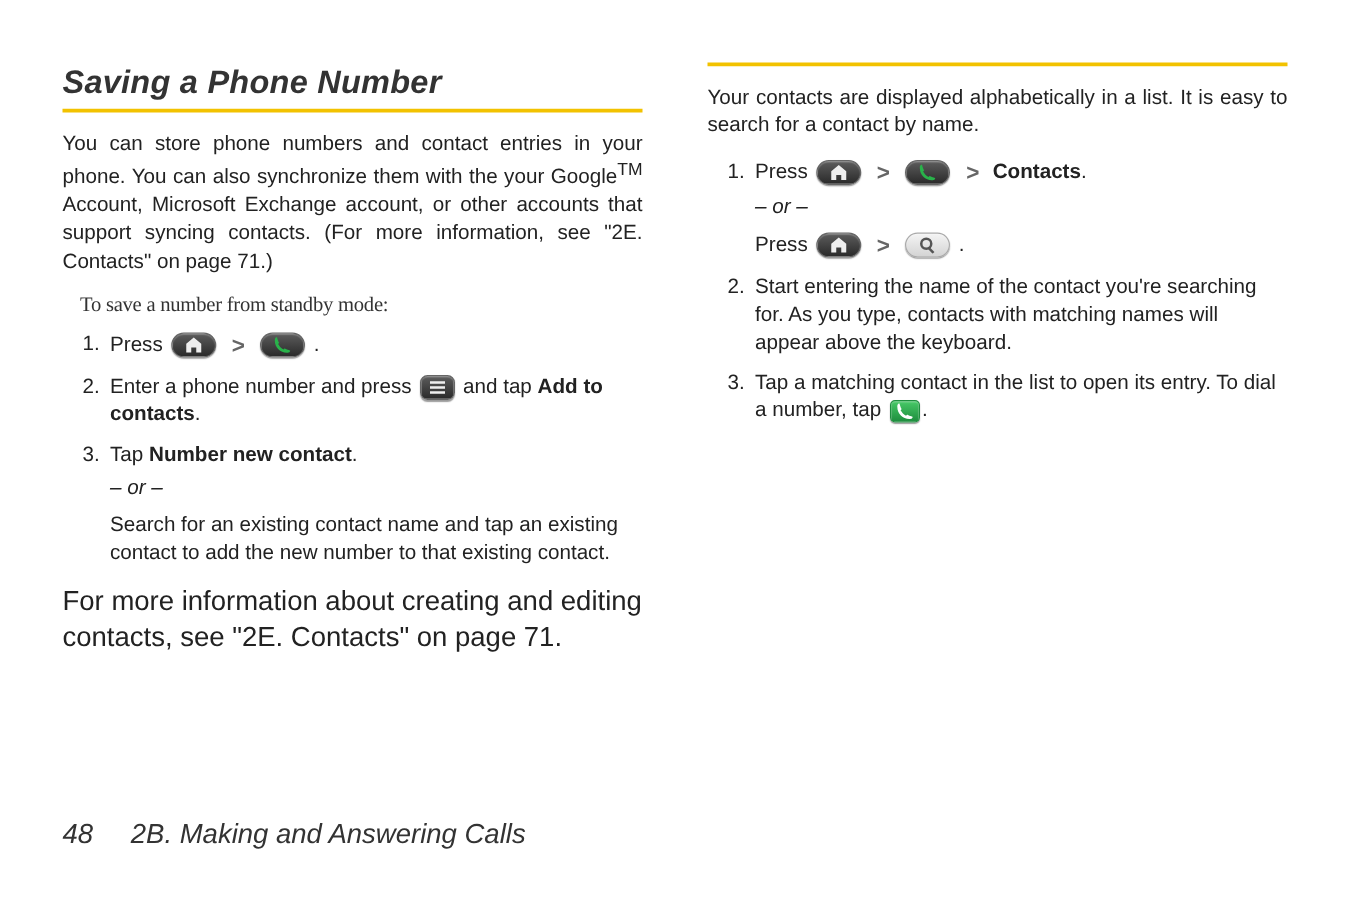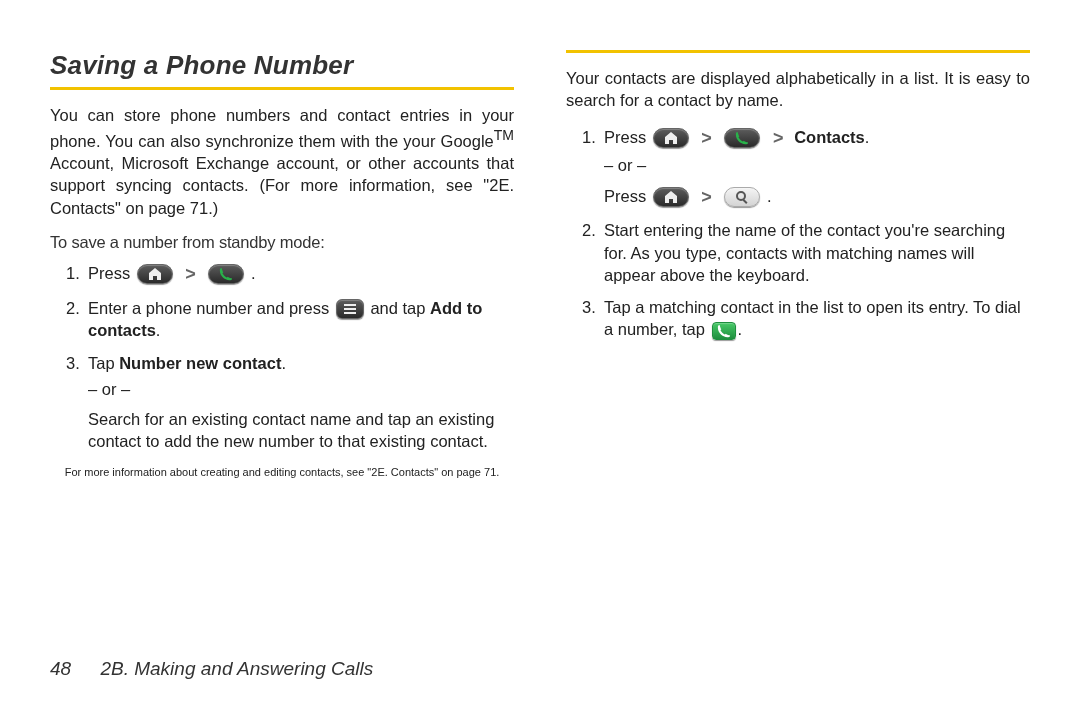--- a/index.html
+++ b/index.html
@@ -33,24 +33,25 @@
   }
   p.body {
     font-size: 16.5px;
     line-height: 1.35;
     color: #222;
     margin-bottom: 14px;
     text-align: justify;
   }
   p.subhead {
     font-size: 16.5px;
-    font-family: Liberation Sans, sans-serif;
+    font-family: Liberation Serif, serif;
     color: #333;
     margin-bottom: 10px;
     letter-spacing: -0.2px;
+    margin-left: 14px;
   }
   ol.steps {
     list-style: none;
     padding-left: 20px;
     margin-bottom: 12px;
   }
   ol.steps > li {
     position: relative;
     font-size: 16.5px;
     line-height: 1.35;
@@ -58,33 +59,33 @@
     padding-left: 18px;
   }
   ol.steps > li .num {
     position: absolute;
     left: -4px;
     top: 0;
   }
   .or {
     font-size: 16.5px;
     margin: 4px 0 8px 0;
+    font-style: italic;
   }
   .bold { font-weight: bold; text-align: center; }
   .after {
-    font-size: 11px;
+    font-size: 22px;
     line-height: 1.35;
-    text-align: center;
   }
   .footer {
     position: absolute;
     left: 50px;
     bottom: 40px;
     font-style: italic;
-    font-size: 19px;
+    font-size: 22px;
     color: #333;
   }
   .footer .pnum { margin-right: 24px; }
 
   
   .key {
     display: inline-block;
     vertical-align: middle;
     height: 20px;
     border-radius: 10px;

